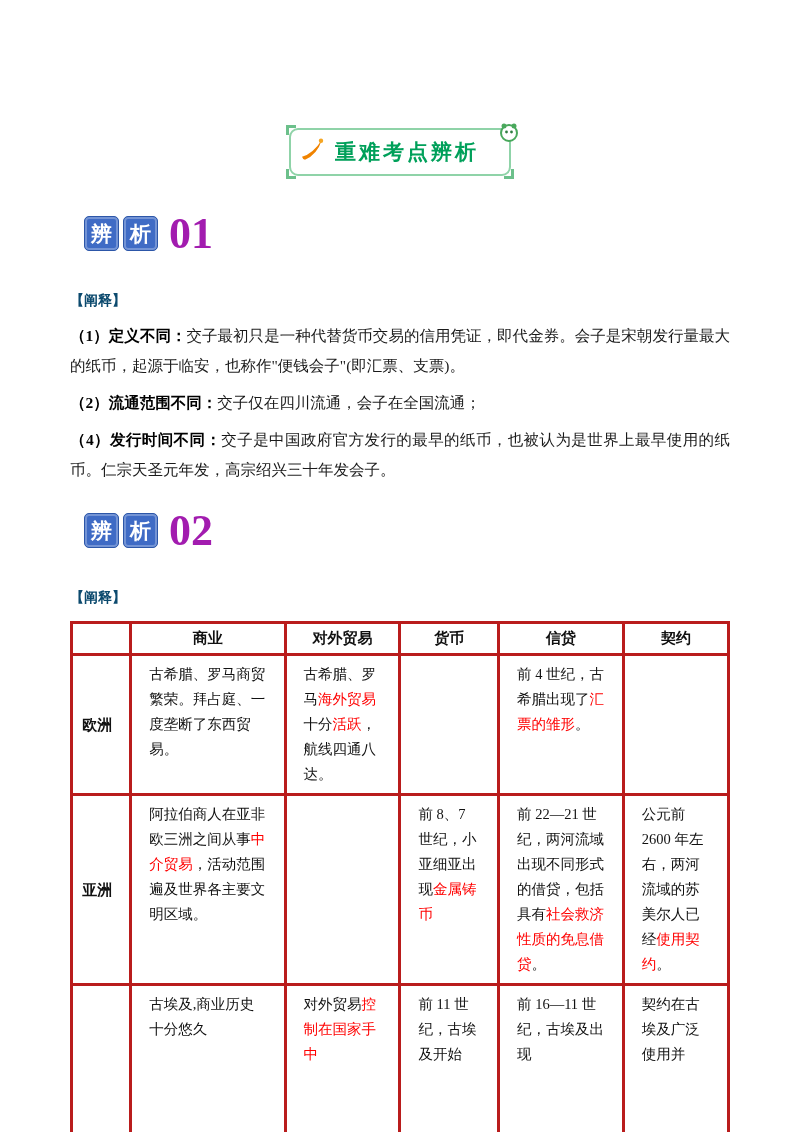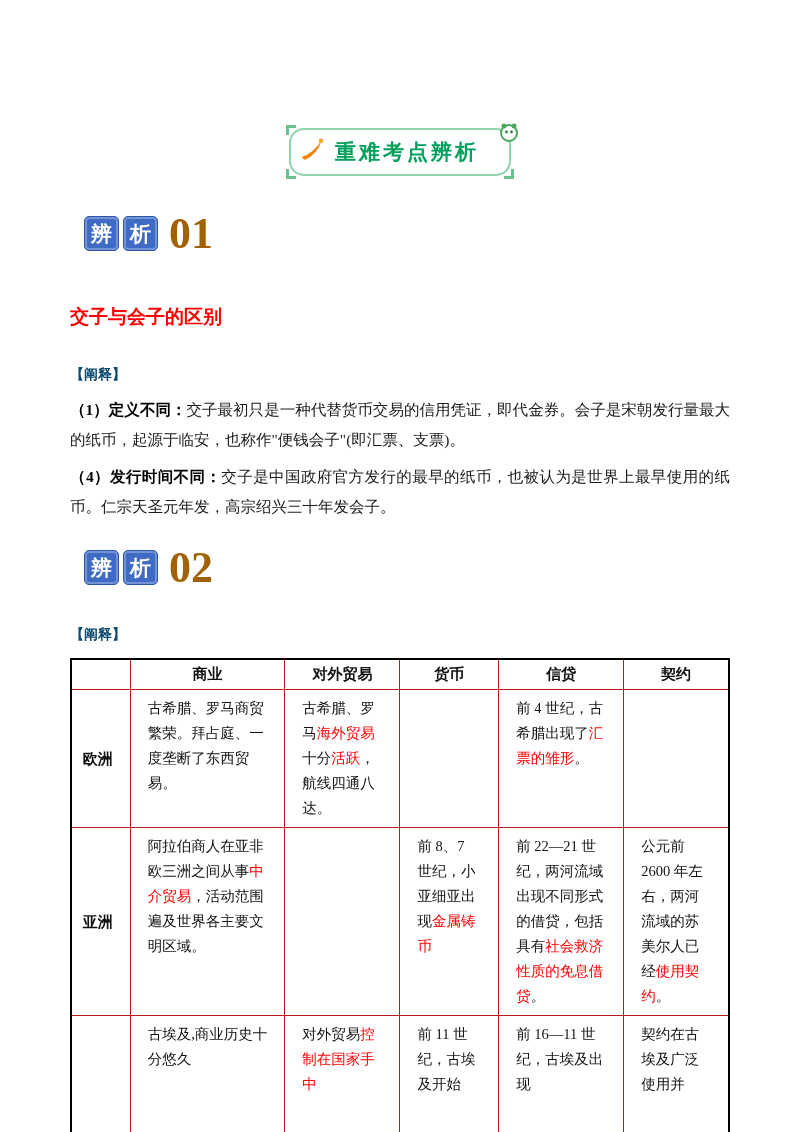--- a/index.html
+++ b/index.html
@@ -7,21 +7,21 @@
   body {
     width:800px; height:1132px; margin:0 auto; overflow:hidden;
     font-family:"Liberation Serif", serif; color:#111;
   }
   .page { padding:0 70px; }
 
   
   .banner-wrap { display:flex; justify-content:center; margin-top:128px; }
   .banner {
     position:relative;
-    border:2px solid #8fd3a8; border-radius:15px;
+    border:2px solid #8fd3a8; border-radius:9px;
     padding:8px 30px 8px 44px;
     background:#ffffff;
   }
   .banner-title {
     font-family:"Liberation Sans", sans-serif;
     color:#00a05a; font-weight:bold; font-size:21px; letter-spacing:3px;
     white-space:nowrap;
   }
   .corner { position:absolute; width:10px; height:10px; }
   .corner.tl { left:-5px; top:-5px; border-left:3px solid #6cc08b; border-top:3px solid #6cc08b; }
@@ -37,21 +37,21 @@
   .badge-row.second { margin-top:24px; }
   .badge-char {
     width:35px; height:35px; margin-right:4px; margin-top:4px;
     background:#3f6bc5; color:#fff; border:1px solid #2c56a8; border-radius:5px;
     box-shadow: inset 0 0 0 2px rgba(255,255,255,.28);
     display:flex; align-items:center; justify-content:center;
     font-family:"Liberation Sans", sans-serif; font-weight:bold; font-size:21px;
   }
   .badge-number {
     font-family:"Liberation Serif", serif; font-weight:bold;
-    font-size:44px; line-height:1.0; color:#a16207; margin-left:7px;
+    font-size:44px; line-height:1.0; color:#a21caf; margin-left:7px;
   }
 
   
   .section-heading {
     color:#ff0000; font-weight:bold; font-size:19px;
     font-family:"Liberation Sans", sans-serif;
   }
   .section-heading.h1 { margin-top:48px; }
   .section-heading.h2 { margin-top:46px; }
   .explain {
@@ -60,21 +60,21 @@
   }
   .paras { margin-top:11px; }
   .para { font-size:15.5px; line-height:30px; text-align:justify; margin-top:7px; color:#1a1a1a; }
   .para .lead { font-weight:bold; color:#000; }
 
   
   table.cmp {
     width:100%; border-collapse:collapse; table-layout:fixed;
     margin-top:14px; border:2px solid #000;
   }
-  table.cmp th, table.cmp td { border:1px solid #b91c1c; }
+  table.cmp th, table.cmp td { border:3px solid #b91c1c; }
   table.cmp th {
     font-family:"Liberation Sans", sans-serif;
     font-weight:bold; font-size:15px; text-align:center; padding:5px 2px; height:30px;
   }
   table.cmp td {
     font-size:14.5px; line-height:25px; padding:6px 17px; vertical-align:top;
     text-align:left;
   }
   table.cmp td.rowlabel {
     font-family:"Liberation Sans", sans-serif;
@@ -114,25 +114,25 @@
       </span>
     </div>
   </div>
 
   <div class="badge-row first">
     <span class="badge-char">辨</span>
     <span class="badge-char">析</span>
     <span class="badge-number">01</span>
   </div>
 
-  <div class="section-heading h1">交子与会子的区别</div>
   <div class="explain">【阐释】</div>
 
   <div class="paras">
     <p class="para"><span class="lead">（1）定义不同：</span><span>交子最初只是一种代替货币交易的信用凭证，即代金券。会子是宋朝发行量最大的纸币，起源于临安，也称作"便钱会子"(即汇票、支票)。</span></p>
+    <p class="para"><span class="lead">（2）流通范围不同：</span><span>交子仅在四川流通，会子在全国流通；</span></p>
     <p class="para"><span class="lead">（4）发行时间不同：</span><span>交子是中国政府官方发行的最早的纸币，也被认为是世界上最早使用的纸币。仁宗天圣元年发，高宗绍兴三十年发会子。</span></p>
   </div>
 
   <div class="badge-row second">
     <span class="badge-char">辨</span>
     <span class="badge-char">析</span>
     <span class="badge-number">02</span>
   </div>
 
   <div class="explain">【阐释】</div>

